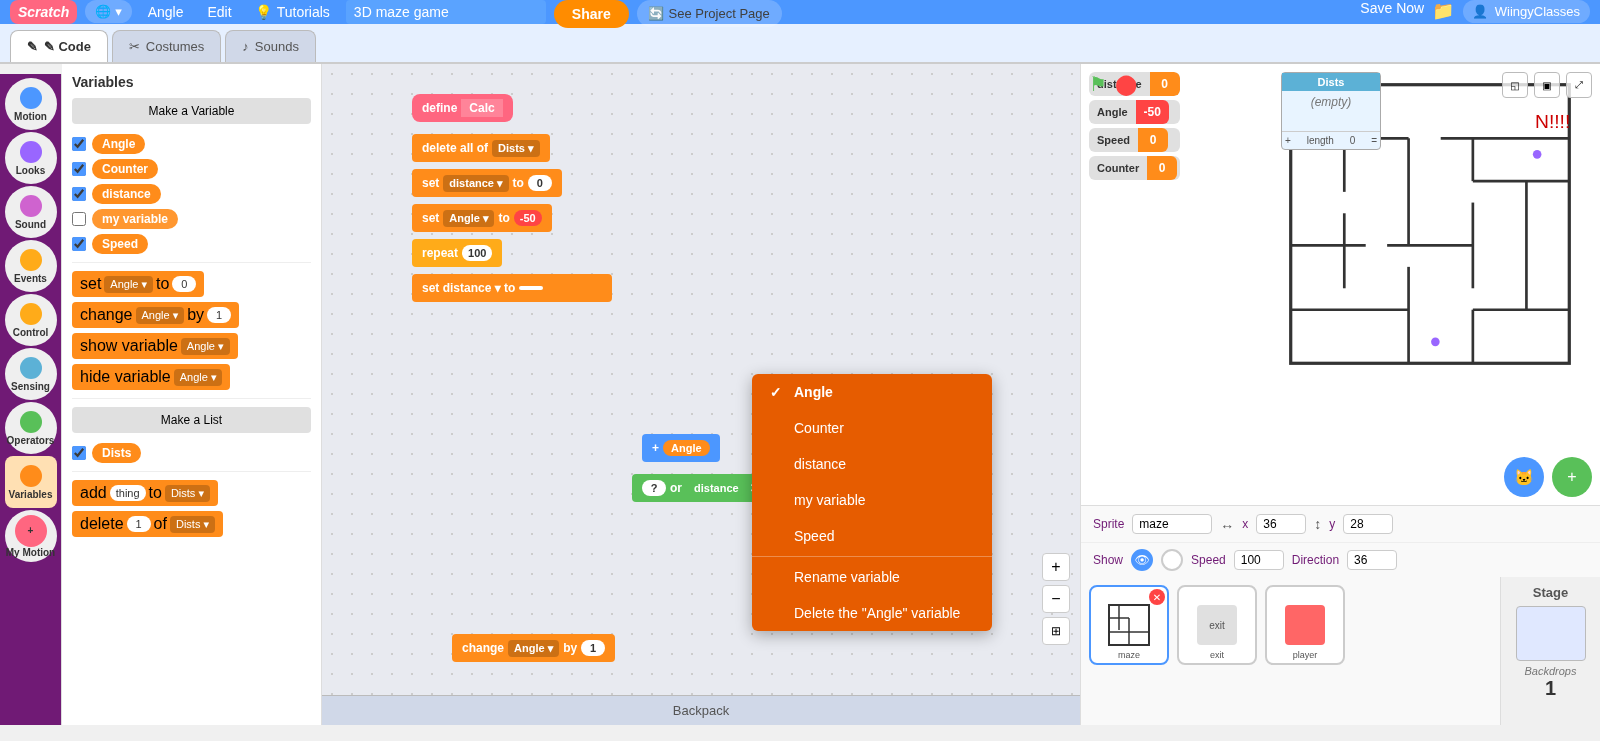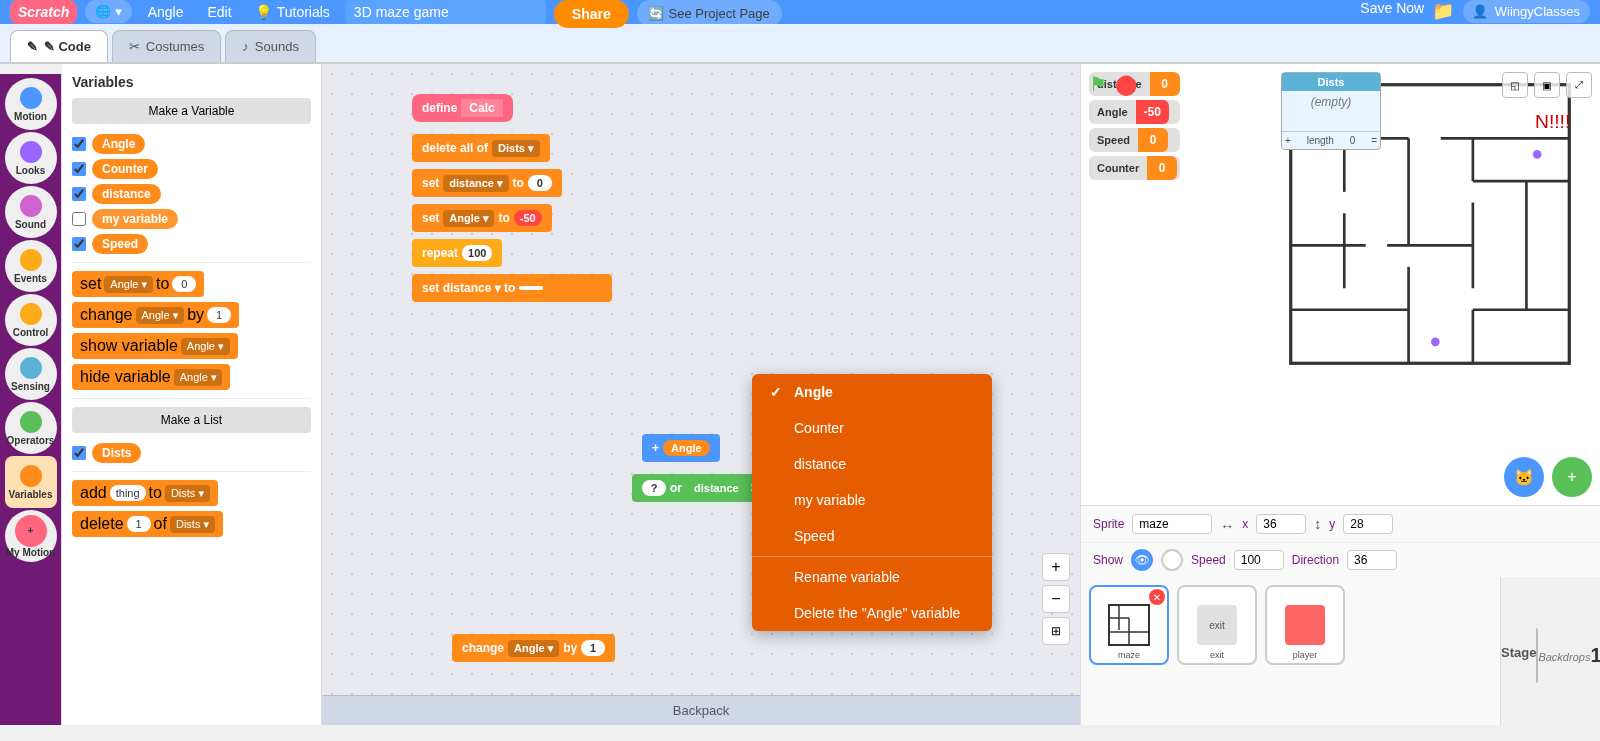--- a/index.html
+++ b/index.html
@@ -542,21 +542,21 @@
       cursor: pointer;
       display: flex; align-items: center; justify-content: center;
     }
 
     
     #stage-sidebar {
       width: 100px;
       background: #f0f0f0;
       border-left: 1px solid #ddd;
       display: flex;
-      flex-direction: row;
+      flex-direction: column;
       align-items: center;
       padding-top: 8px;
     }
     .stage-label {
       font-size: 13px;
       font-weight: bold;
       color: #555;
       margin-bottom: 6px;
     }
     .backdrops-label {

